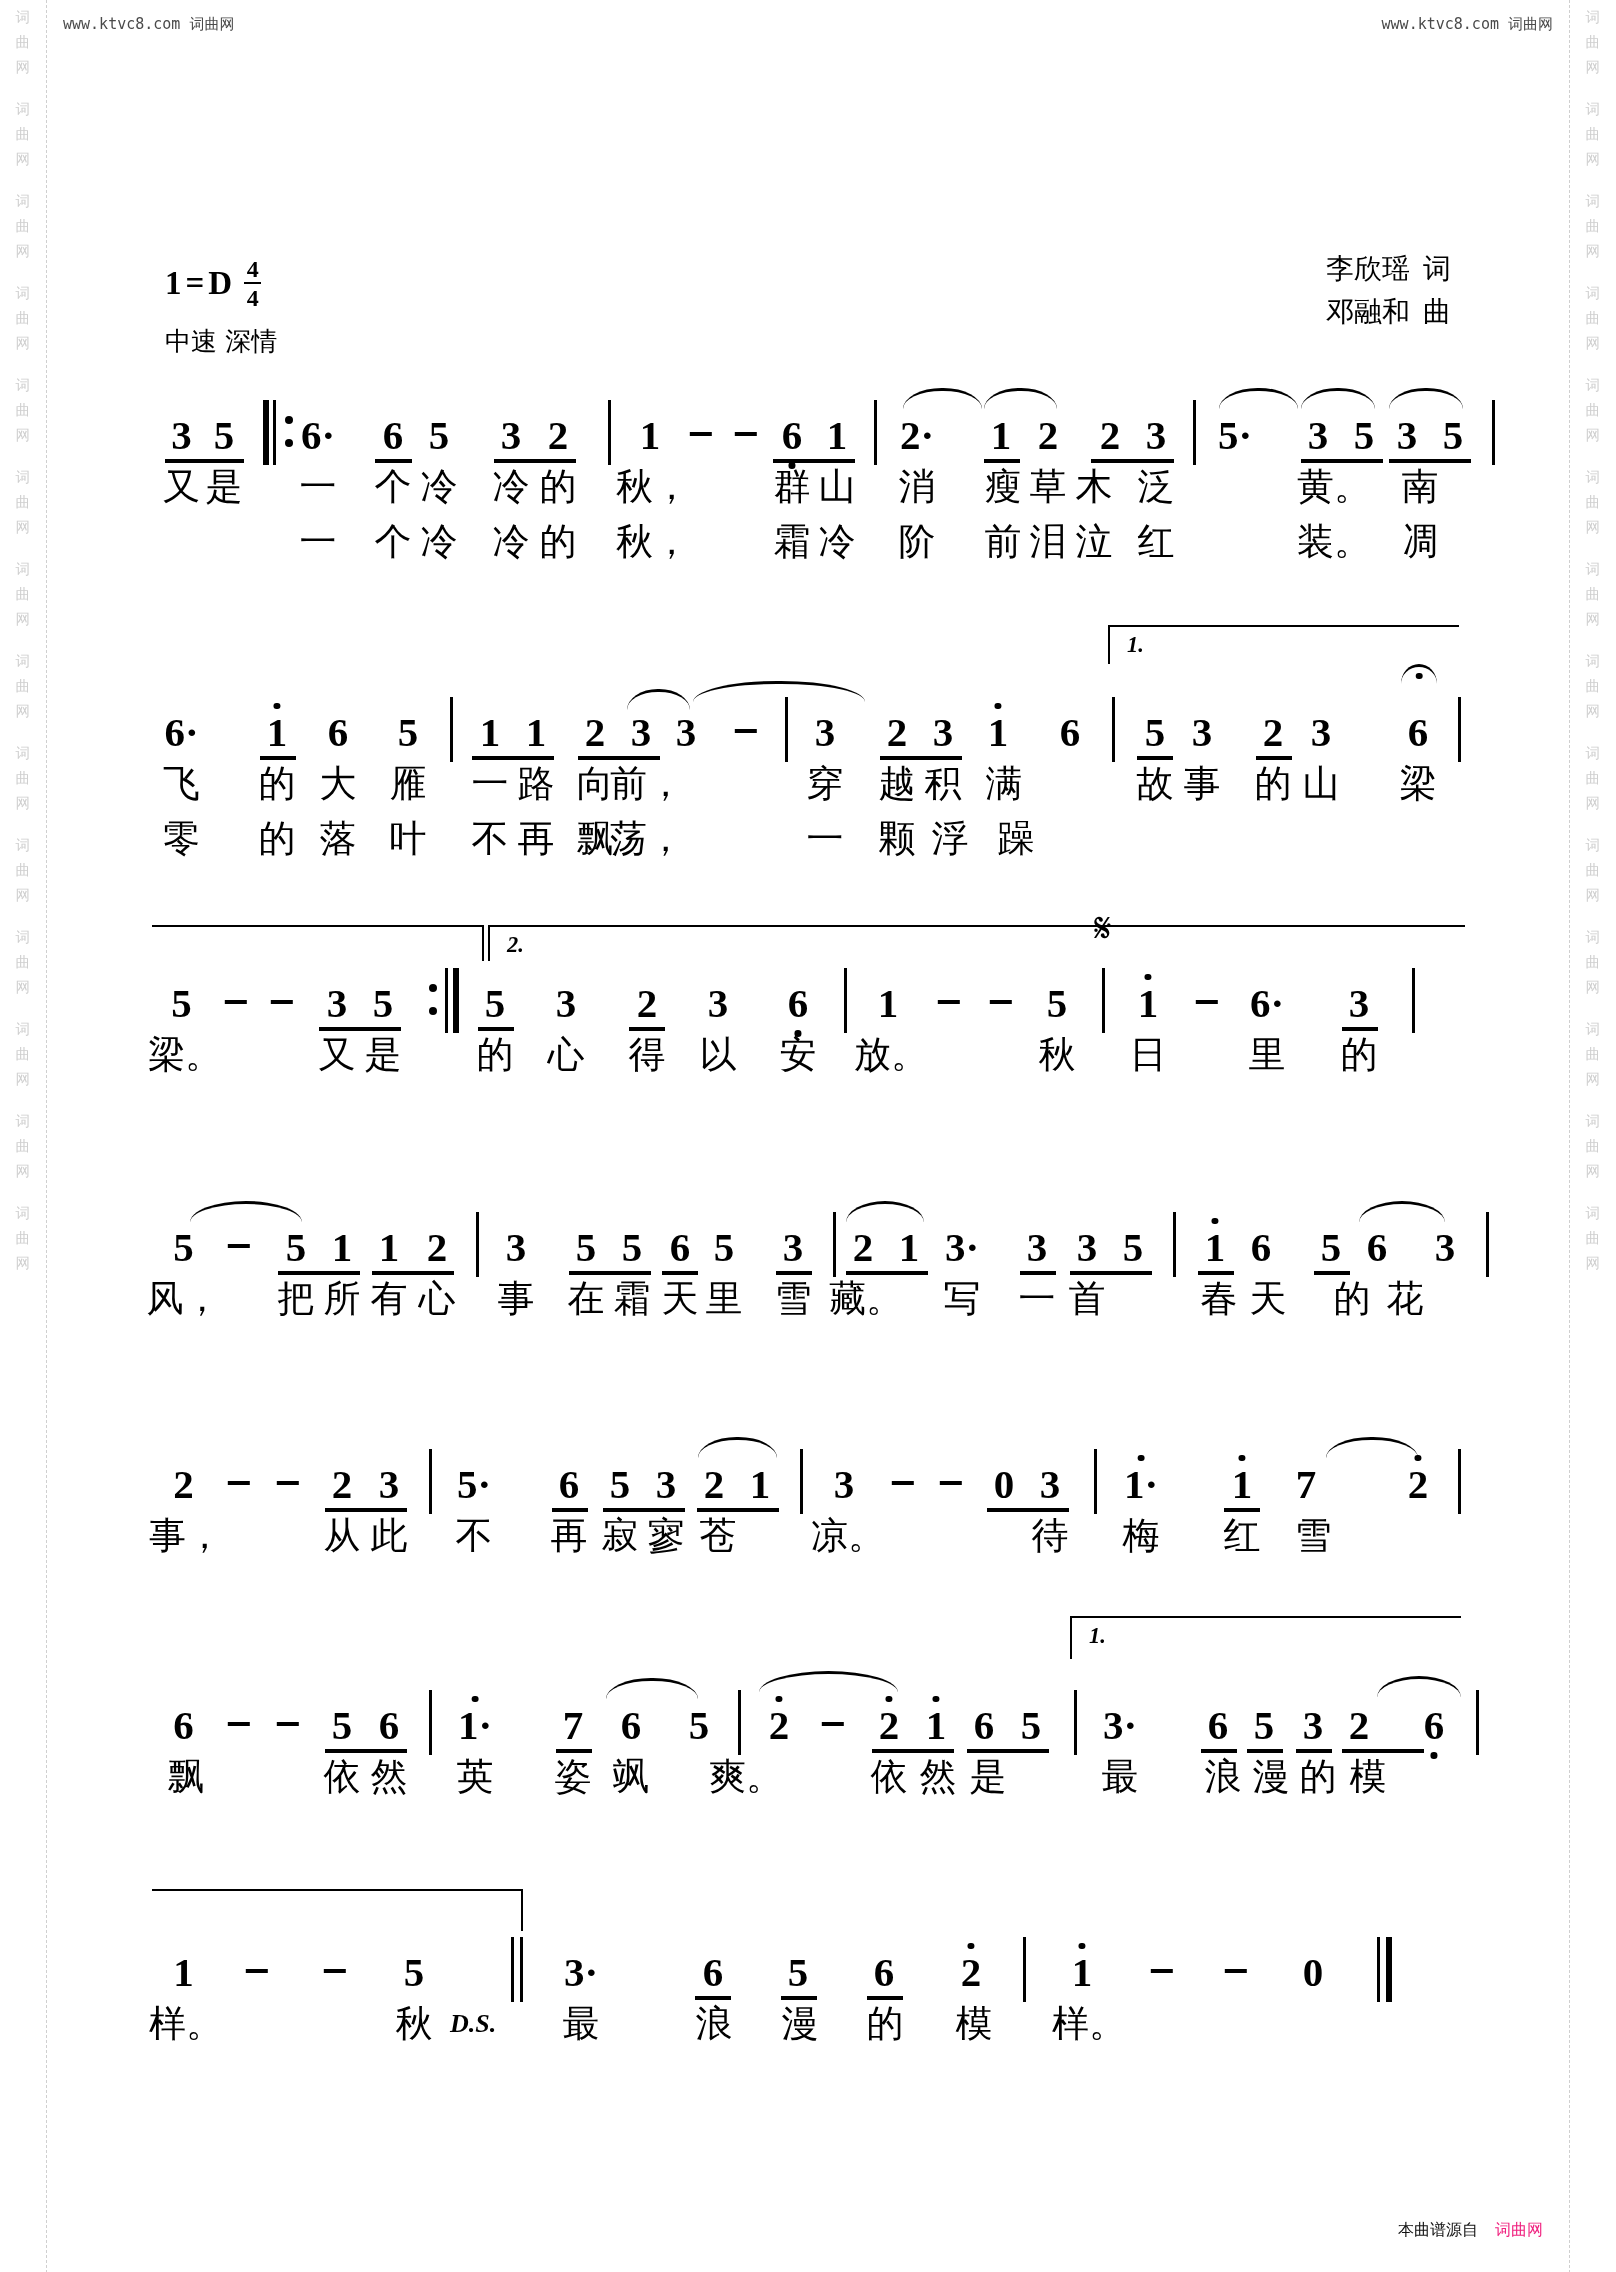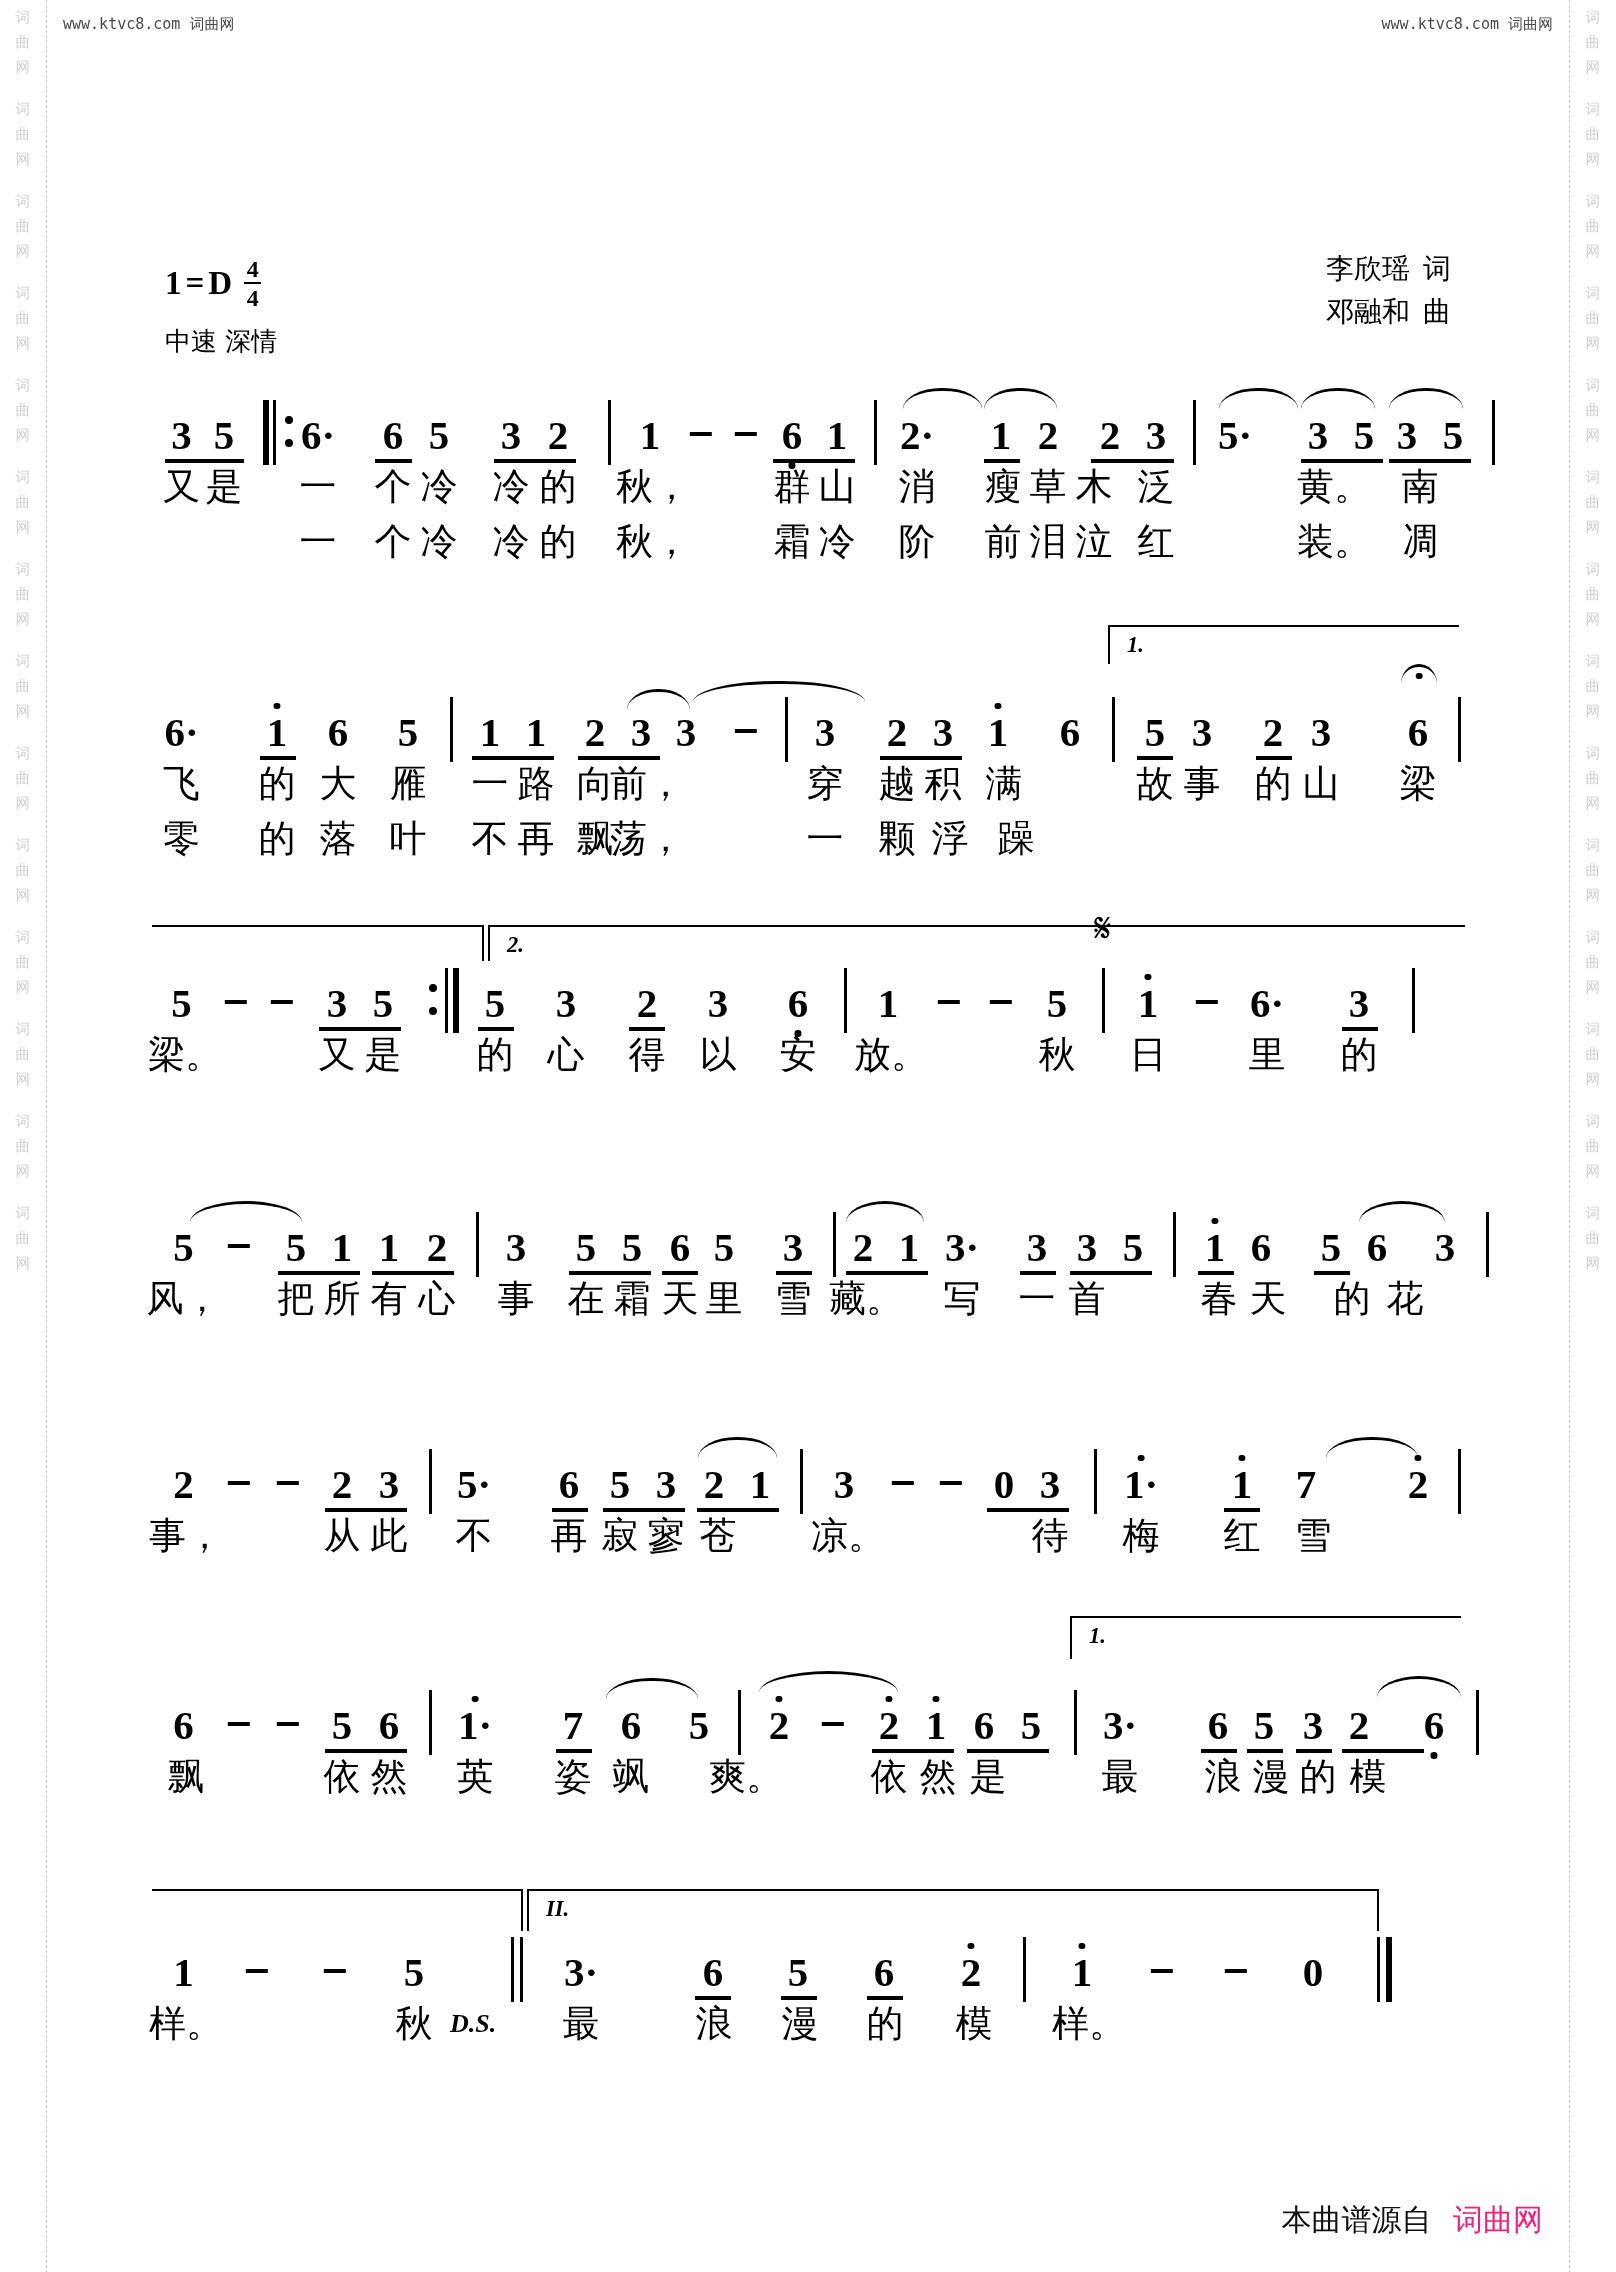--- a/index.html
+++ b/index.html
@@ -22,21 +22,21 @@
   .wm-col.right{right:0;width:46px;border-right:none;border-left:1.3px dashed #cfcfcf;}
   .wm-unit{margin-bottom:17px;text-align:center;}
   .wm-top{
     position:absolute;top:14.5px;font-family:"DejaVu Sans Mono","Liberation Mono",monospace;
     font-size:15px;color:#4a4a4a;letter-spacing:0px;white-space:nowrap;
   }
   .wm-top.l{left:63px;}
   .wm-top.r{right:63px;}
   .wm-bottom{
     position:absolute;bottom:32px;right:73px;white-space:nowrap;
-    font-family:"DejaVu Sans",sans-serif;font-size:30px;color:#111;text-align:right;
+    font-family:"DejaVu Sans",sans-serif;font-size:16px;color:#111;text-align:right;
   }
   .wm-bottom .brand{color:#f0217f;margin-left:12px;font-weight:500;}
 
   
   .page{position:absolute;left:0;top:0;width:1616px;height:2273px;}
   .title{
     position:absolute;left:0;right:0;top:158px;text-align:center;
     font-family:"DejaVu Sans","Liberation Sans",sans-serif;
     font-size:61px;font-weight:700;letter-spacing:2.6px;
   }
@@ -731,23 +731,20 @@
       <span class="ly" style="left:1058px;">浪</span>
       <span class="ly" style="left:1106px;">漫</span>
       <span class="ly" style="left:1153px;">的</span>
       <span class="ly" style="left:1203px;">模</span>
     </div>
   </div>
 
   <div class="system" style="top:1926px;">
     <div class="notes">
       <div class="volta closed-r" style="left:-13px;width:369px;top:-37px;height:40px;"></div>
-      <div class="volta closed-l closed-r" style="left:362px;right:79px;top:-37px;height:40px;">
-        <span class="lbl">II.</span>
-      </div>
 
       <span class="n" style="left:18.5px;">1</span>
       <div class="dash" style="left:92px;"></div>
       <div class="dash" style="left:170px;"></div>
       <span class="n" style="left:249px;">5</span>
 
       <div class="dbl" style="left:346px;width:17px;">
         <i style="left:0;width:3.3px;"></i>
           <i style="left:9.2px;width:3.3px;"></i>
       </div>

